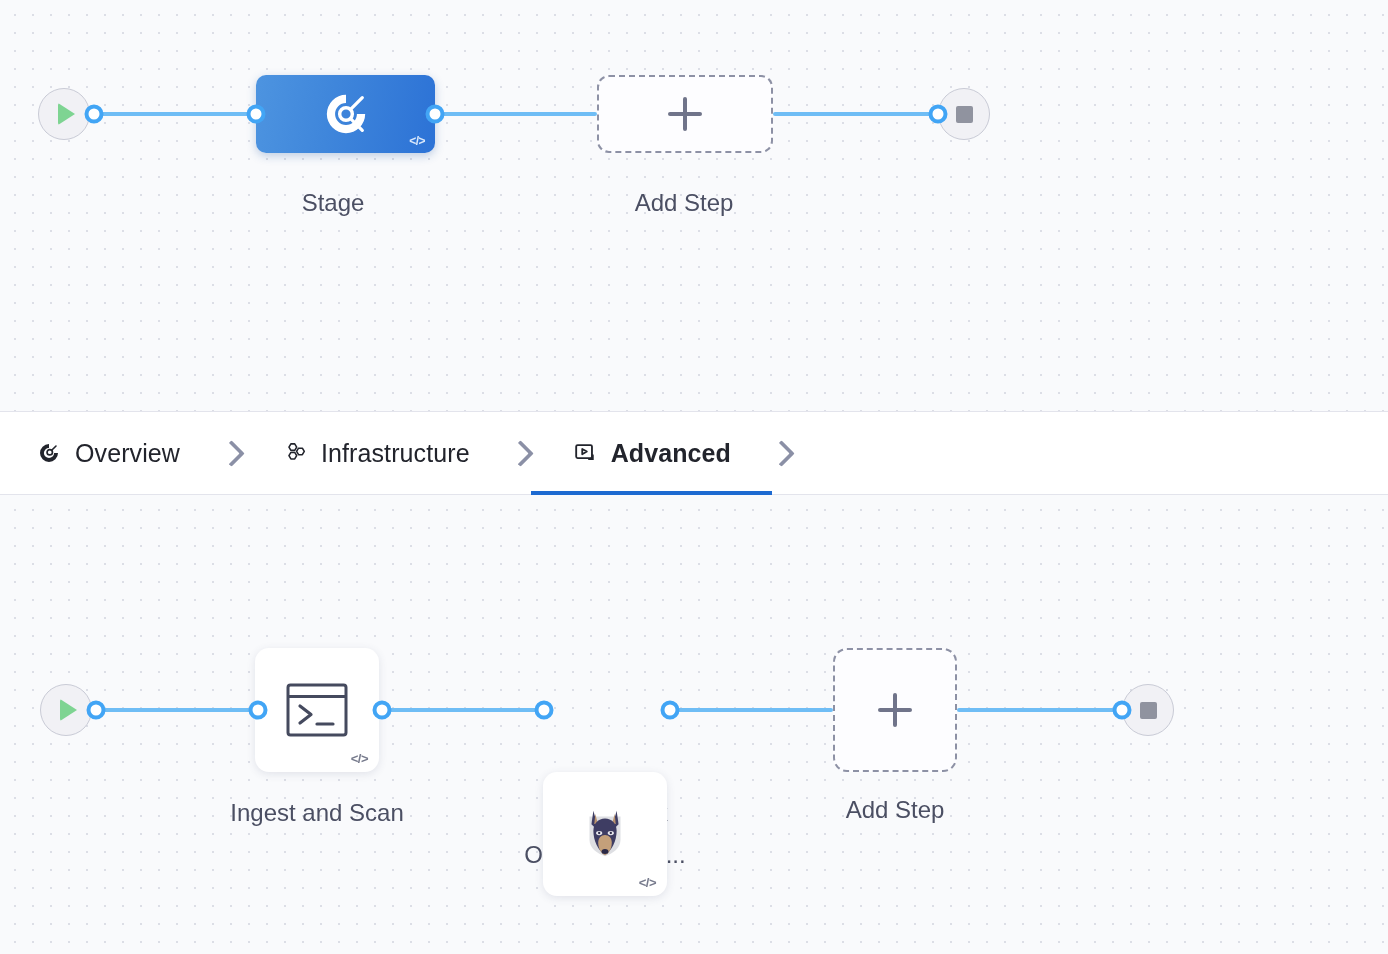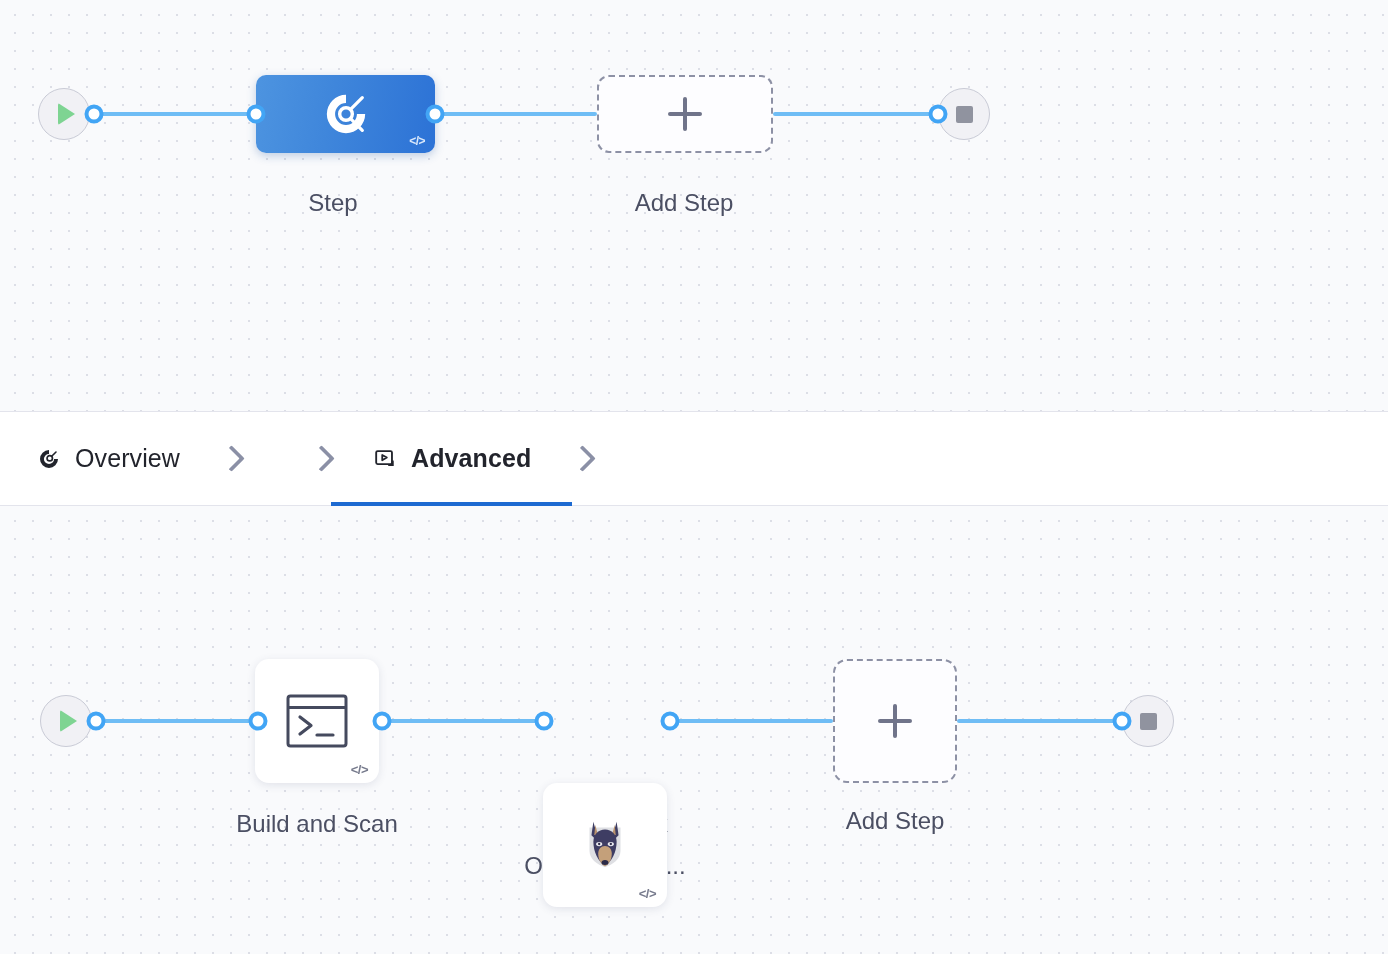--- a/index.html
+++ b/index.html
@@ -186,21 +186,21 @@
     font-size: 24px;
     line-height: 42px;
     white-space: pre-line;
     pointer-events: none;
   }
   .label-stages { top: 182px; }
 
   
   .tabbar {
     position: relative;
-    height: 95px;
+    height: 84px;
     background: #ffffff;
     border-top: 1px solid #e3e4ec;
     border-bottom: 1px solid #e3e4ec;
     display: flex;
     align-items: center;
     padding-left: 30px;
     box-sizing: border-box;
     flex: 0 0 auto;
   }
   .tab {
@@ -289,41 +289,53 @@
       </div>
 
       <span class="link" style="left:773px; width:165px;"></span>
       <span class="port" style="left:938px;"></span>
 
       <div class="node terminal" style="left:938px;">
         <span class="stop-sq"></span>
       </div>
     </div>
 
-    <div class="node-label label-stages" style="left:333px;">Step</div>
+    <div class="node-label label-stages" style="left:333px;">Stage</div>
     <div class="node-label label-stages" style="left:684px;">Add Step</div>
   </div>
 
   <div class="tabbar">
 
     <div class="tab">
       <span class="tab-icon">
         <svg width="24" height="24" viewBox="0 0 48 48" aria-hidden="true">
           <path fill="#22242c" d="M24 6a18 18 0 1 0 18 18h-7.8A10.2 10.2 0 1 1 24 13.8V6z"></path>
           <circle cx="25.5" cy="22.5" r="5.4" fill="none" stroke="#22242c" stroke-width="3.4"></circle>
           <path d="M29.4 18.6 38 10" stroke="#22242c" stroke-width="3.2" stroke-linecap="round" fill="none"></path>
         </svg>
       </span>
       <span class="tab-label">Overview</span>
     </div>
 
     <div class="tab-sep">
       <span class="chev"></span>
     </div>
 
+    <div class="tab">
+      <span class="tab-icon">
+        <svg width="26" height="26" viewBox="0 0 28 28" aria-hidden="true">
+          <g fill="none" stroke="#22242c" stroke-width="1.7" stroke-linejoin="round">
+            <path d="M9.6 4.2h4.1l2.1 3.5-2.1 3.5H9.6L7.5 7.7z"></path>
+            <path d="M17.8 8.8h4.1L24 12.3l-2.1 3.5h-4.1l-2.1-3.5z"></path>
+            <path d="M9.6 13.4h4.1l2.1 3.5-2.1 3.5H9.6l-2.1-3.5z"></path>
+          </g>
+        </svg>
+      </span>
+      <span class="tab-label">Infrastructure</span>
+    </div>
 
     <div class="tab-sep">
       <span class="chev"></span>
     </div>
 
     <div class="tab active">
       <span class="tab-icon">
         <svg width="26" height="26" viewBox="0 0 28 28" aria-hidden="true">
           <rect x="4.5" y="5.5" width="17" height="14" rx="1.6" fill="none" stroke="#22242c" stroke-width="2"></rect>
           <path d="M11 9.6v5.8l5-2.9z" fill="none" stroke="#22242c" stroke-width="1.9" stroke-linejoin="round"></path>
@@ -401,19 +413,19 @@
       </div>
 
       <span class="link" style="left:957px; width:165px;"></span>
       <span class="port" style="left:1122px;"></span>
 
       <div class="node terminal" style="left:1122px;">
         <span class="stop-sq"></span>
       </div>
     </div>
 
-    <div class="node-label" style="left:317px; top:297px;">Build and Scan</div>
+    <div class="node-label" style="left:317px; top:297px;">Ingest and Scan</div>
     <div class="node-label" style="left:605px; top:297px; width:260px;">Ingest Snyk
 Open Source...</div>
     <div class="node-label" style="left:895px; top:294px;">Add Step</div>
   </div>
 
 </div>
 
 </body></html>

